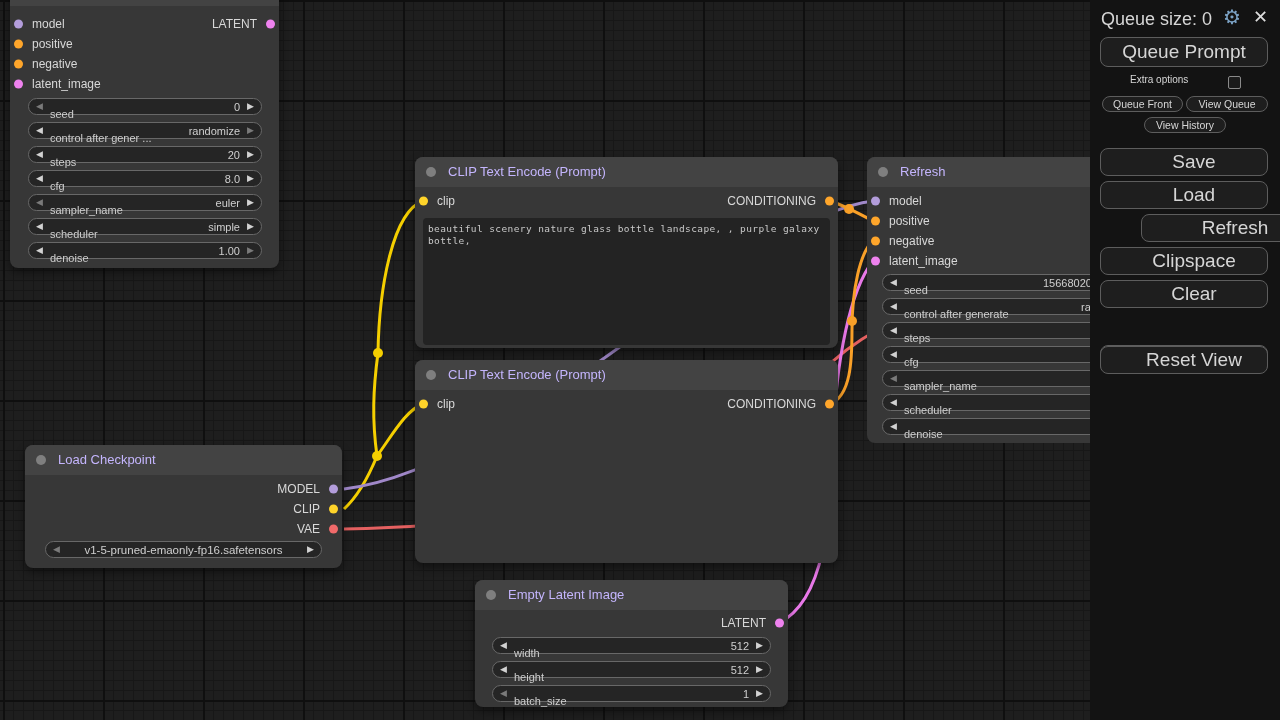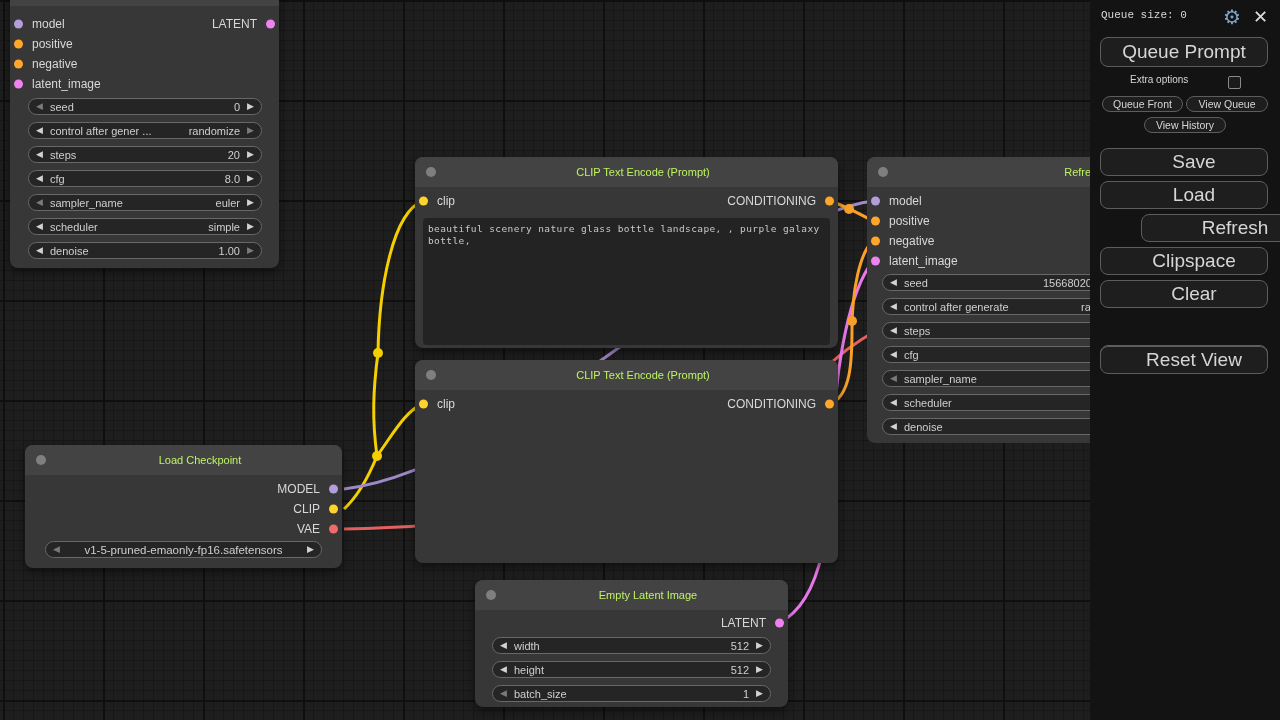--- a/index.html
+++ b/index.html
@@ -13,45 +13,45 @@
       linear-gradient(to bottom,#171717 1px,transparent 1px);
     background-size:100px 100px,100px 100px,10px 10px,10px 10px;
     background-position:3px 0,0 0,3px 0,0 0;}
   #wires{position:absolute;left:0;top:0;z-index:1;pointer-events:none;}
   #wires path{fill:none;stroke-width:3;}
   .node{position:absolute;background:#373737;border-radius:8px;z-index:2;
     box-shadow:0 4px 10px rgba(0,0,0,.45);}
   .node-clip{position:absolute;overflow:hidden;z-index:2;}
   .node-clip .node{box-shadow:none;left:0;top:0;}
   .node-title{position:absolute;left:0;right:0;top:0;height:30px;background:#434343;
-    border-radius:8px 8px 0 0;color:#bef264;font-size:11px;line-height:30px;text-align:center;}
+    border-radius:8px 8px 0 0;color:#c4b5fd;font-size:13px;line-height:30px;}
   .tdot{position:absolute;left:11px;top:10px;width:10px;height:10px;border-radius:50%;background:#7f7f7f;}
   .tlabel{margin-left:33px;white-space:nowrap;}
   .io-row{position:absolute;left:0;right:0;height:20px;color:#d8d8d8;font-size:12px;line-height:20px;}
   .port-dot{position:absolute;width:9px;height:9px;border-radius:50%;top:50%;transform:translateY(-50%);}
   .port-dot.in{left:4px;}
   .port-dot.out{right:4px;}
   .in-label{position:absolute;left:22px;white-space:nowrap;}
   .out-label{position:absolute;right:22px;white-space:nowrap;}
   .widget{position:absolute;height:17px;background:#252525;border:1px solid #686868;
     border-radius:10px;font-size:11px;color:#cfcfcf;line-height:16px;box-sizing:border-box;}
   .w-arrow{position:absolute;top:0;font-size:9px;color:#d2d2d2;line-height:15px;}
   .w-arrow.aleft{left:7px;}
   .w-arrow.aright{right:7px;}
   .w-arrow.dim{color:#7a7a7a;}
-  .w-label{position:absolute;left:21px;white-space:nowrap;}
+  .w-label{position:absolute;left:21px;white-space:nowrap;margin-top:7px;}
   .w-value{position:absolute;right:21px;white-space:nowrap;}
   .widget.combo .w-value{left:50%;right:auto;transform:translateX(-50%);font-size:11.5px;}
   .textbox{position:absolute;left:8px;right:8px;background:#232323;border-radius:4px;
     color:#c9c9c9;font-family:"DejaVu Sans Mono",monospace;font-size:9.5px;letter-spacing:0.4px;
     line-height:11.5px;padding:5px;box-sizing:border-box;white-space:pre-wrap;word-break:break-word;overflow:hidden;}
   
   .menu{position:absolute;left:1090px;top:0;width:190px;height:720px;background:#131313;z-index:4;}
   .menu-header{position:absolute;left:0;top:0;right:0;height:34px;}
-  .queue-size{position:absolute;left:11px;top:9px;font-size:11px;color:#d6d6d6;font-family:Liberation Mono, monospace;}
+  .queue-size{position:absolute;left:11px;top:9px;font-size:18px;color:#d6d6d6;}
   .gear{position:absolute;left:133px;top:5px;font-size:20px;line-height:24px;cursor:pointer;}
   .closex{position:absolute;left:163px;top:6px;font-size:18px;color:#dcdcdc;cursor:pointer;}
   .btn{position:absolute;left:10px;width:168px;background:#1e1e1e;border:1px solid #5d5d5d;
     border-radius:8px;color:#d6d6d6;text-align:center;font-family:inherit;cursor:pointer;
     box-sizing:border-box;padding:0;}
   .btn.qp{top:37px;height:30px;font-size:19px;}
   .btn.big{height:28px;font-size:19px;padding-left:20px;}
   .extra-row{position:absolute;left:0;top:74px;right:0;height:18px;}
   .extra-label{position:absolute;left:40px;top:0;font-size:10px;color:#d6d6d6;}
   .checkbox{position:absolute;left:138px;top:2px;width:13px;height:13px;background:#1b1b1b;

